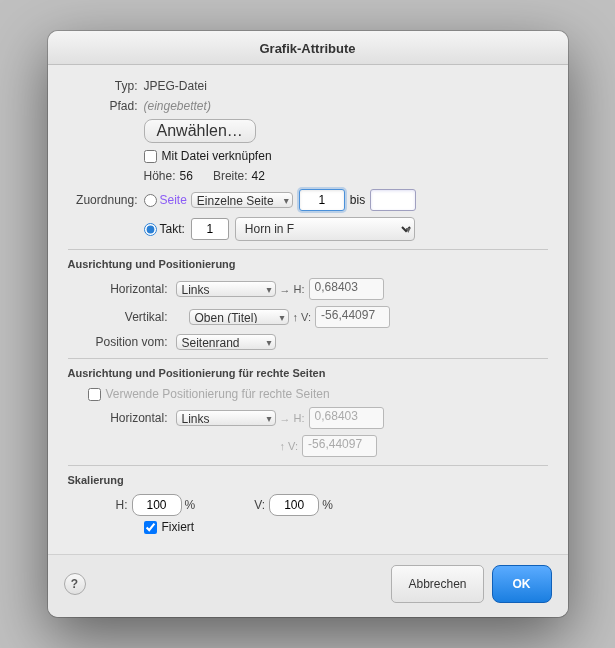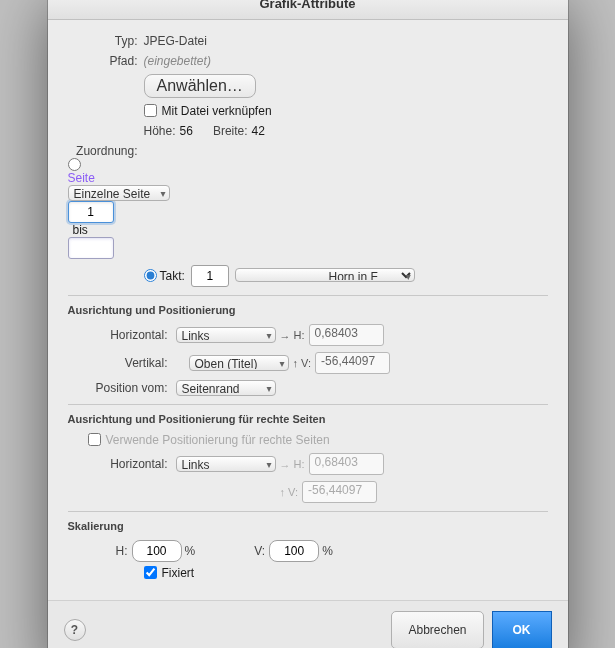--- a/index.html
+++ b/index.html
@@ -79,23 +79,22 @@
     .dim-label {
       font-weight: normal;
       color: #444;
       margin-right: 4px;
     }
     .dim-value {
       margin-right: 20px;
     }
     .zuordnung-row {
       display: flex;
-      align-items: flex-start;
-      margin-bottom: 6px;
-      flex-direction: column;
+      align-items: center;
+      margin-bottom: 6px;
     }
     .zuordnung-label {
       min-width: 70px;
       text-align: right;
       margin-right: 6px;
       color: #444;
     }
     .radio-label {
       margin-right: 4px;
       color: #8b5cf6;
@@ -254,37 +253,36 @@
       border: 1px solid #b0b0b0;
       border-radius: 5px;
       padding: 4px 16px;
       font-size: 12px;
       cursor: pointer;
       color: #333;
     }
     .btn-ok {
       background: linear-gradient(to bottom, #5aabff, #1a7ee0);
       border: 1px solid #1060b8;
-      border-radius: 0;
+      border-radius: 8px;
       padding: 11px 20px;
       font-size: 12px;
       cursor: pointer;
       color: #fff;
       font-weight: 600;
     }
     .select-large {
       background: linear-gradient(to bottom, #fefefe, #e8e8e8);
       border: 1px solid #b0b0b0;
       border-radius: 4px;
       padding: 0 20px 1px 5px;
       font-size: 12px;
       color: #333;
-      height: 14px;
+      height: 24px;
       min-width: 180px;
-      text-align: right;
     }
     .takt-input {
       width: 38px;
       margin: 0 6px;
       border: 1px solid #a0a0a0;
       border-radius: 3px;
       height: 22px;
       text-align: center;
       font-size: 12px;
       padding: 1px 4px;

